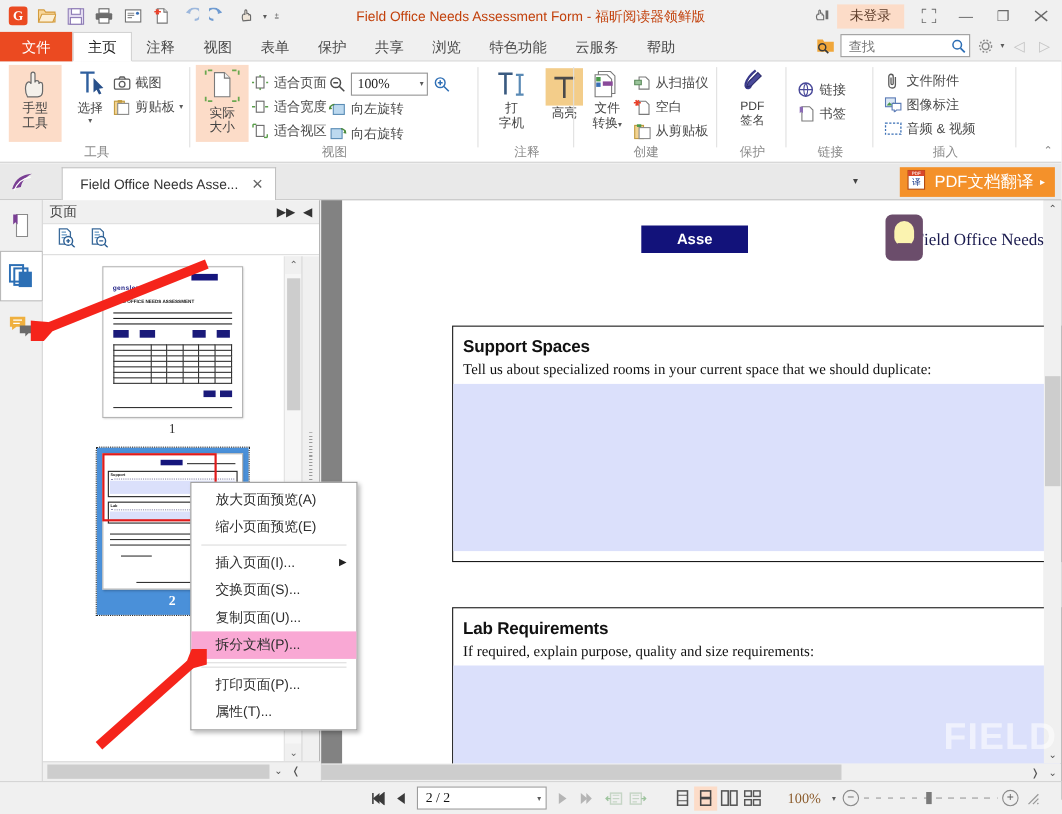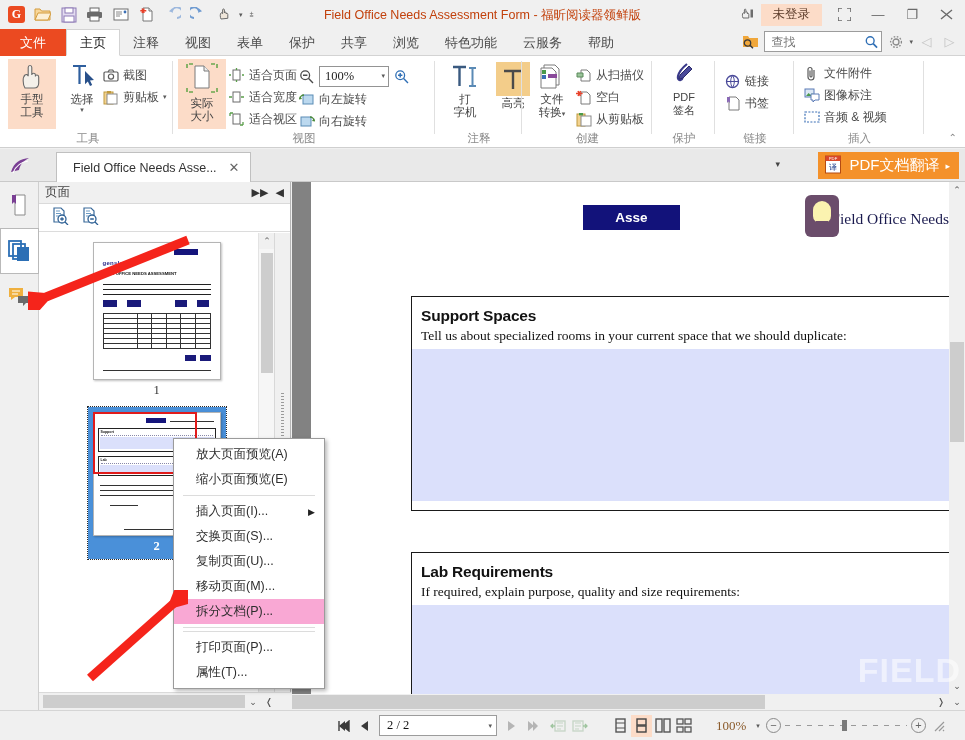--- a/index.html
+++ b/index.html
@@ -802,21 +802,20 @@
   <div class="ctxmenu">
     <div class="ctxitem">放大页面预览(A)</div>
     <div class="ctxitem">缩小页面预览(E)</div>
     <div class="ctxsep"></div>
     <div class="ctxitem">
       <span>插入页面(I)...</span>
       <span class="sub">▶</span>
     </div>
     <div class="ctxitem">交换页面(S)...</div>
     <div class="ctxitem">复制页面(U)...</div>
-    <div class="ctxitem">移动页面(M)...</div>
     <div class="ctxitem hl">拆分文档(P)...</div>
     <div class="ctxsep"></div>
     <div class="ctxsep"></div>
     <div class="ctxitem">打印页面(P)...</div>
     <div class="ctxitem">属性(T)...</div>
   </div>
 
   <div class="status">
     <div style="width:333px;"></div>
     <div class="stbtn">

